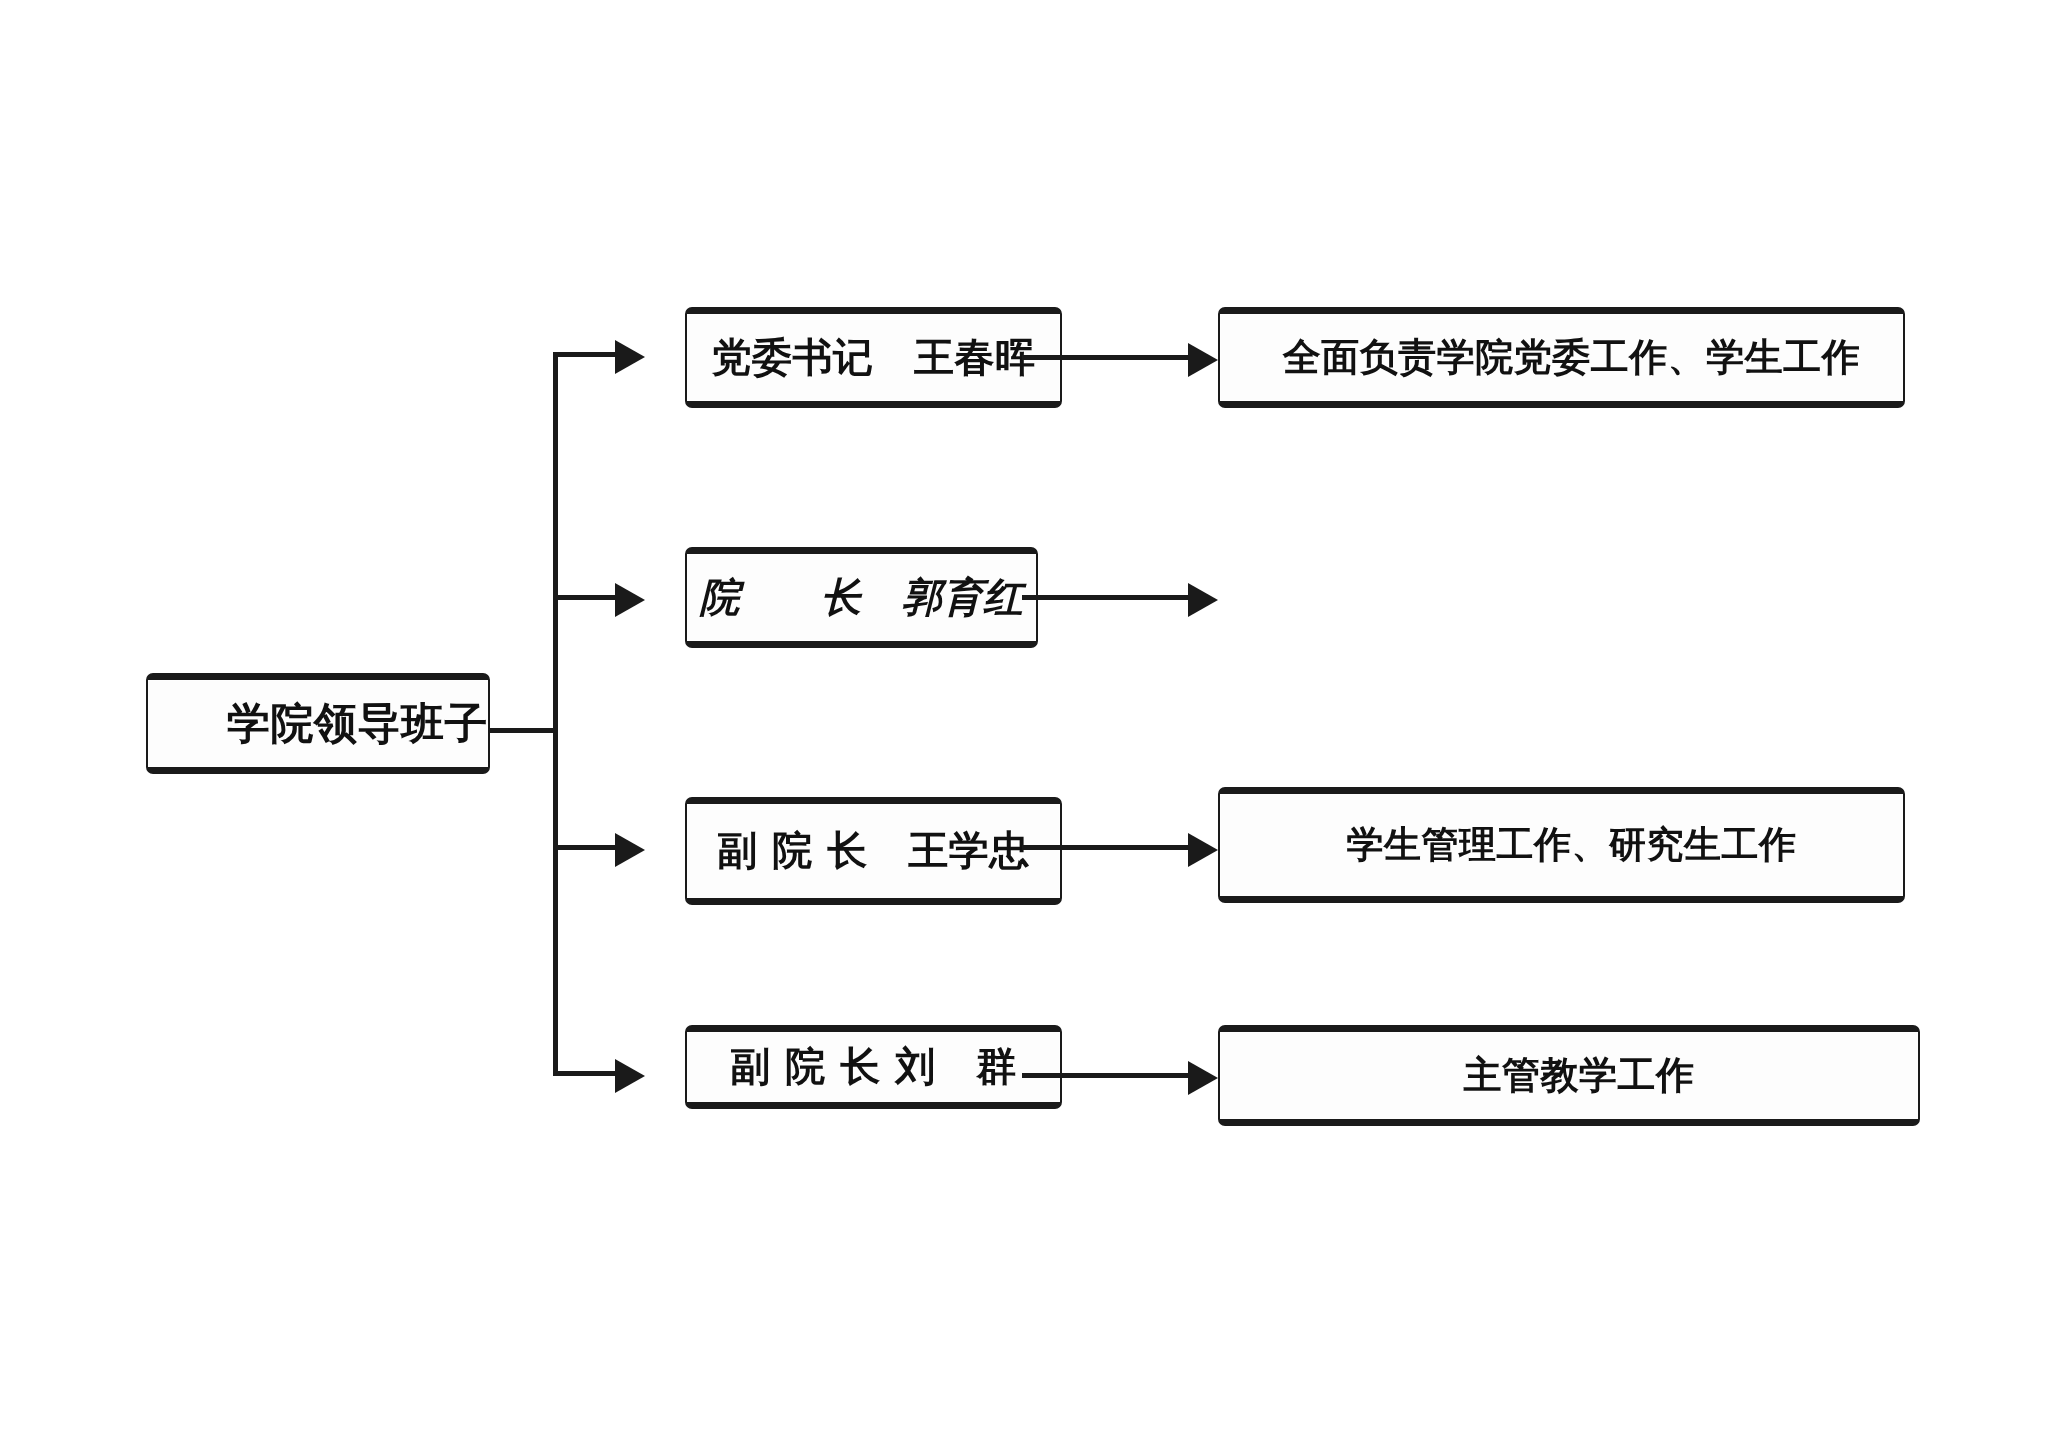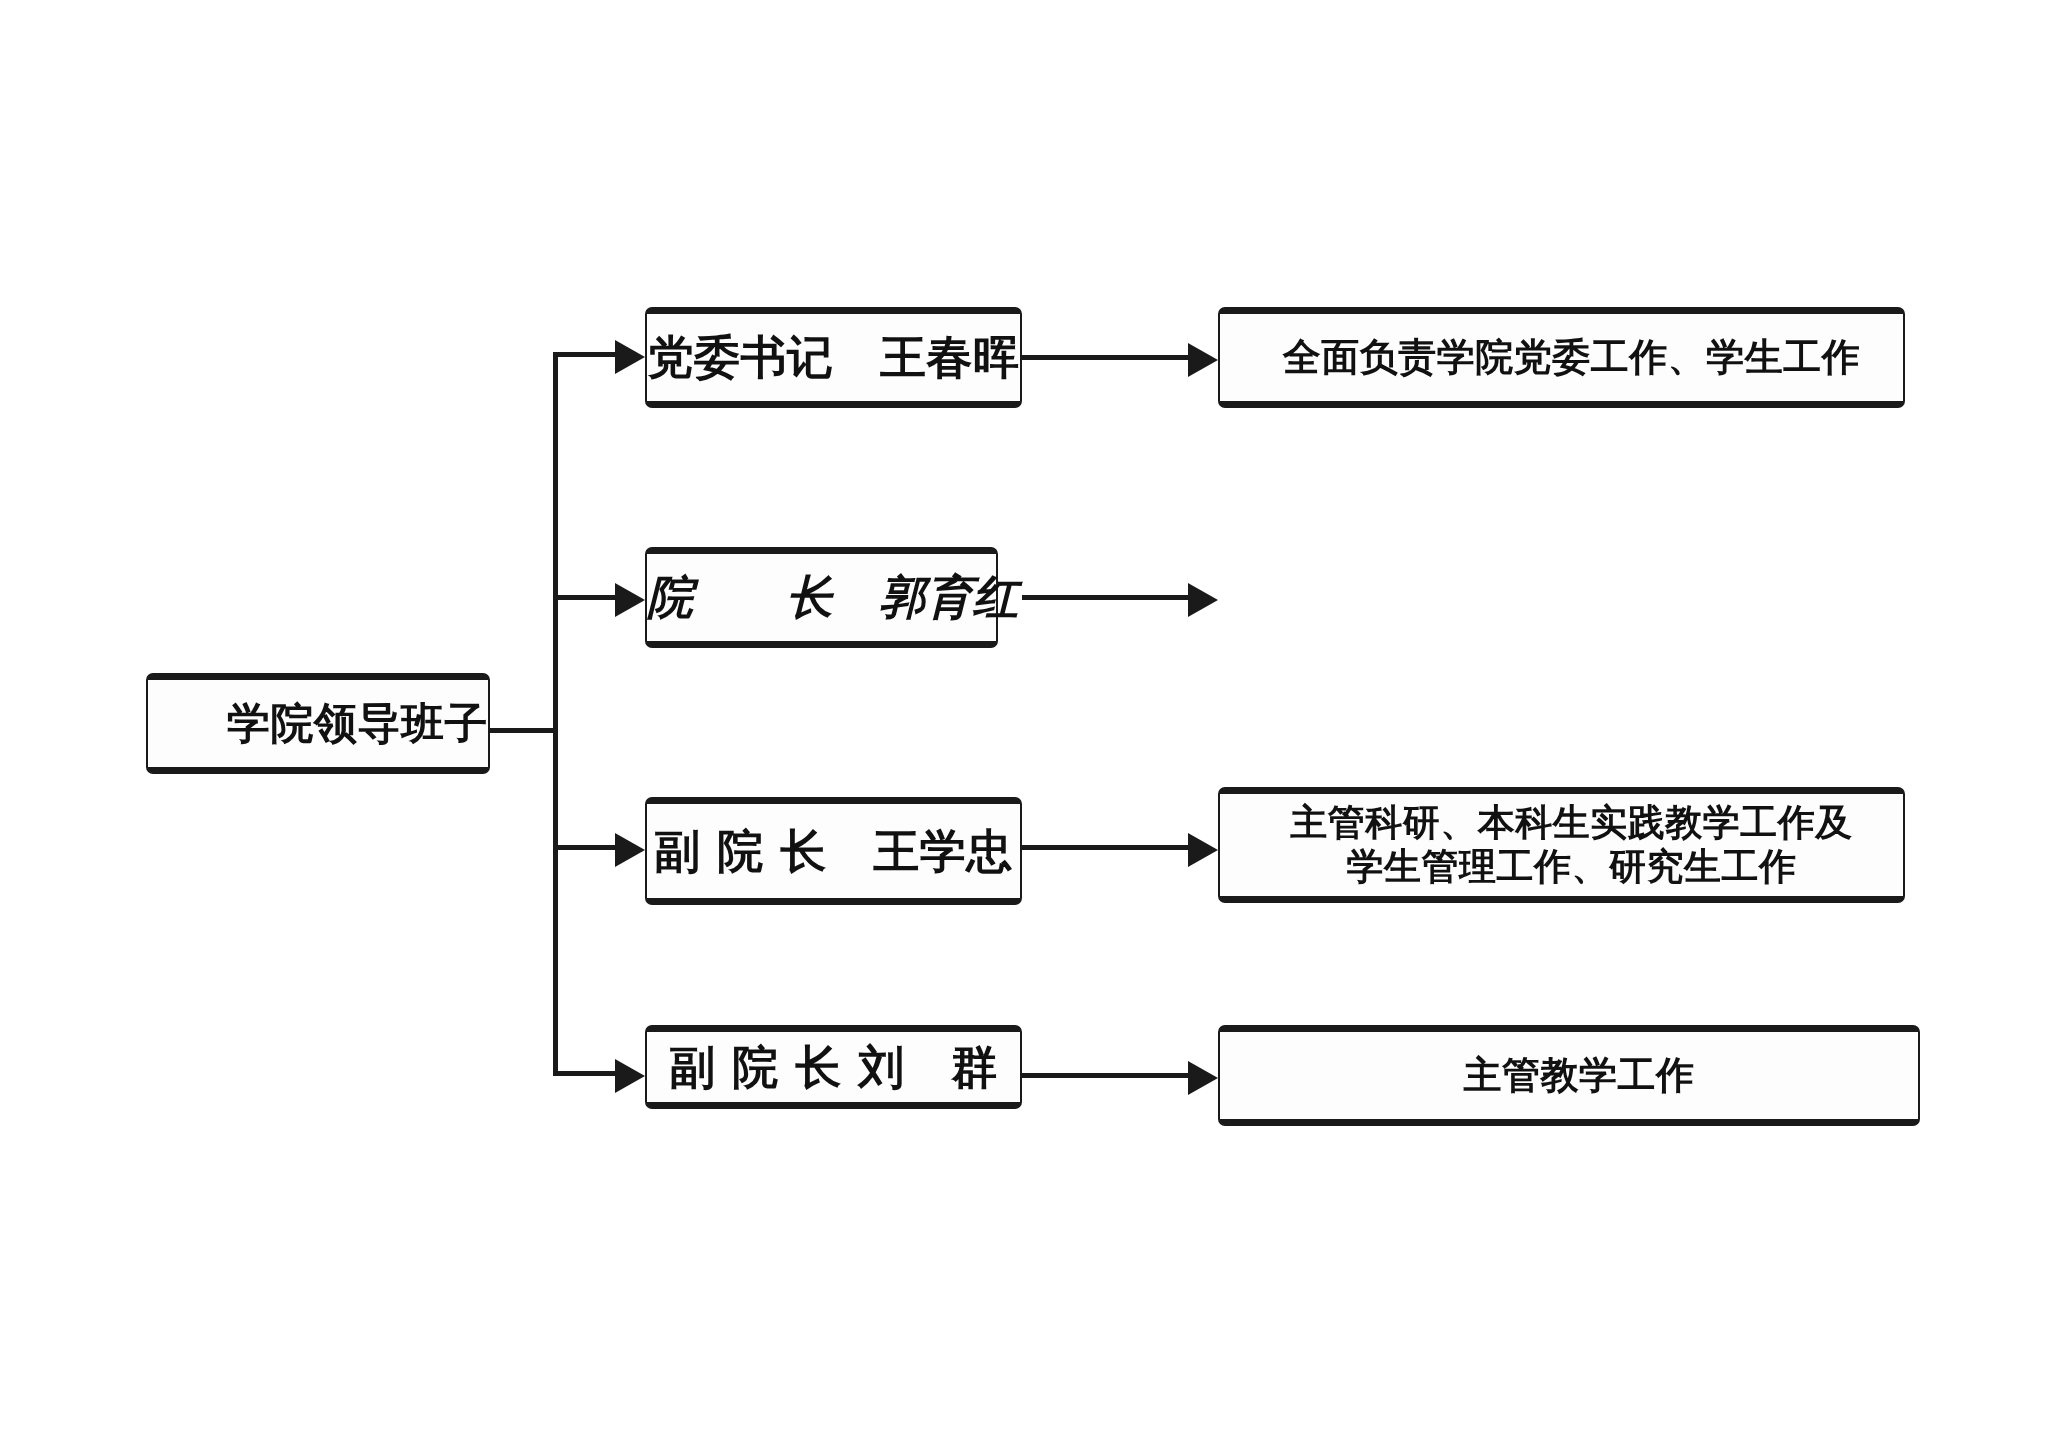--- a/index.html
+++ b/index.html
@@ -40,21 +40,22 @@
     display: block;
     width: 100%;
     white-space: pre;
     line-height: 1.18;
   }
   .node.root {
     font-size: 43px;
     text-align: right;
   }
   .node.role {
-    font-size: 46px;
+    font-size: 40px;
+    margin-left: 40px;
   }
   .node.duty {
     font-size: 38px;
     padding-left: 20px;
   }
   .node.duty.two-line {
     font-size: 37px;
     line-height: 1.22;
   }
   .node .txt.line2 {
@@ -128,21 +129,20 @@
 
   <div class="node role" style="left:645px; top:797px; width:377px; height:108px;">
     <span class="txt">副 院 长　王学忠</span>
   </div>
 
   <div class="hline" style="left:1022px; top:845px; width:176px;"></div>
   <div class="arrowhead" style="left:1188px; top:833px;"></div>
 
   <div class="node duty two-line" style="left:1218px; top:787px; width:687px; height:116px;">
     <span class="txt line2">
-      <span>主管科研、本科生实践教学工作及</span>
       <span>学生管理工作、研究生工作</span>
     </span>
   </div>
 
   <div class="hline" style="left:553px; top:1071px; width:70px;"></div>
   <div class="arrowhead" style="left:615px; top:1059px;"></div>
 
   <div class="node role" style="left:645px; top:1025px; width:377px; height:84px;">
     <span class="txt">副 院 长 刘　群</span>
   </div>

